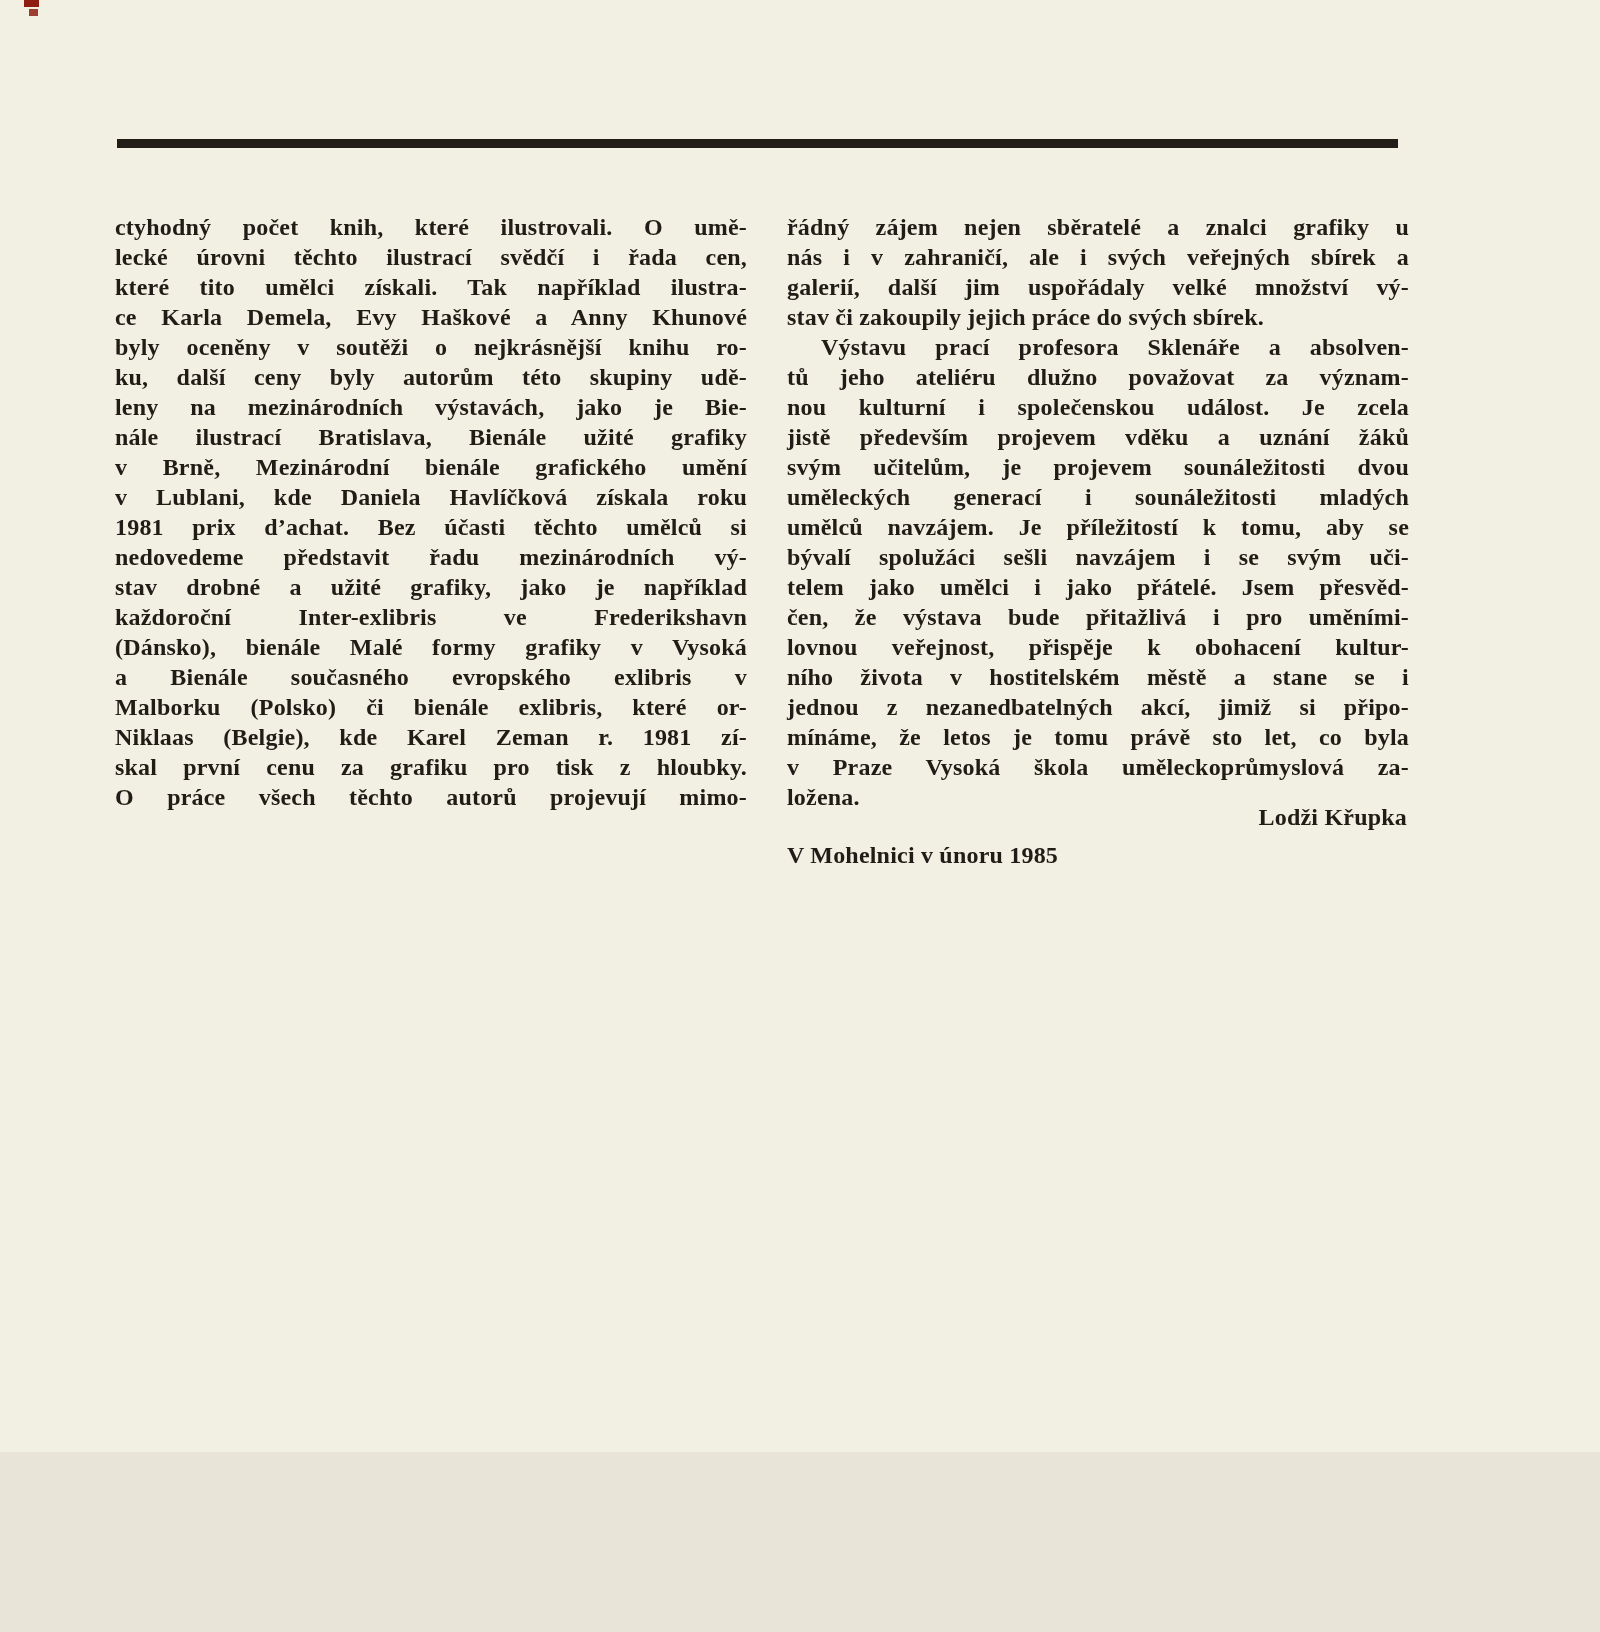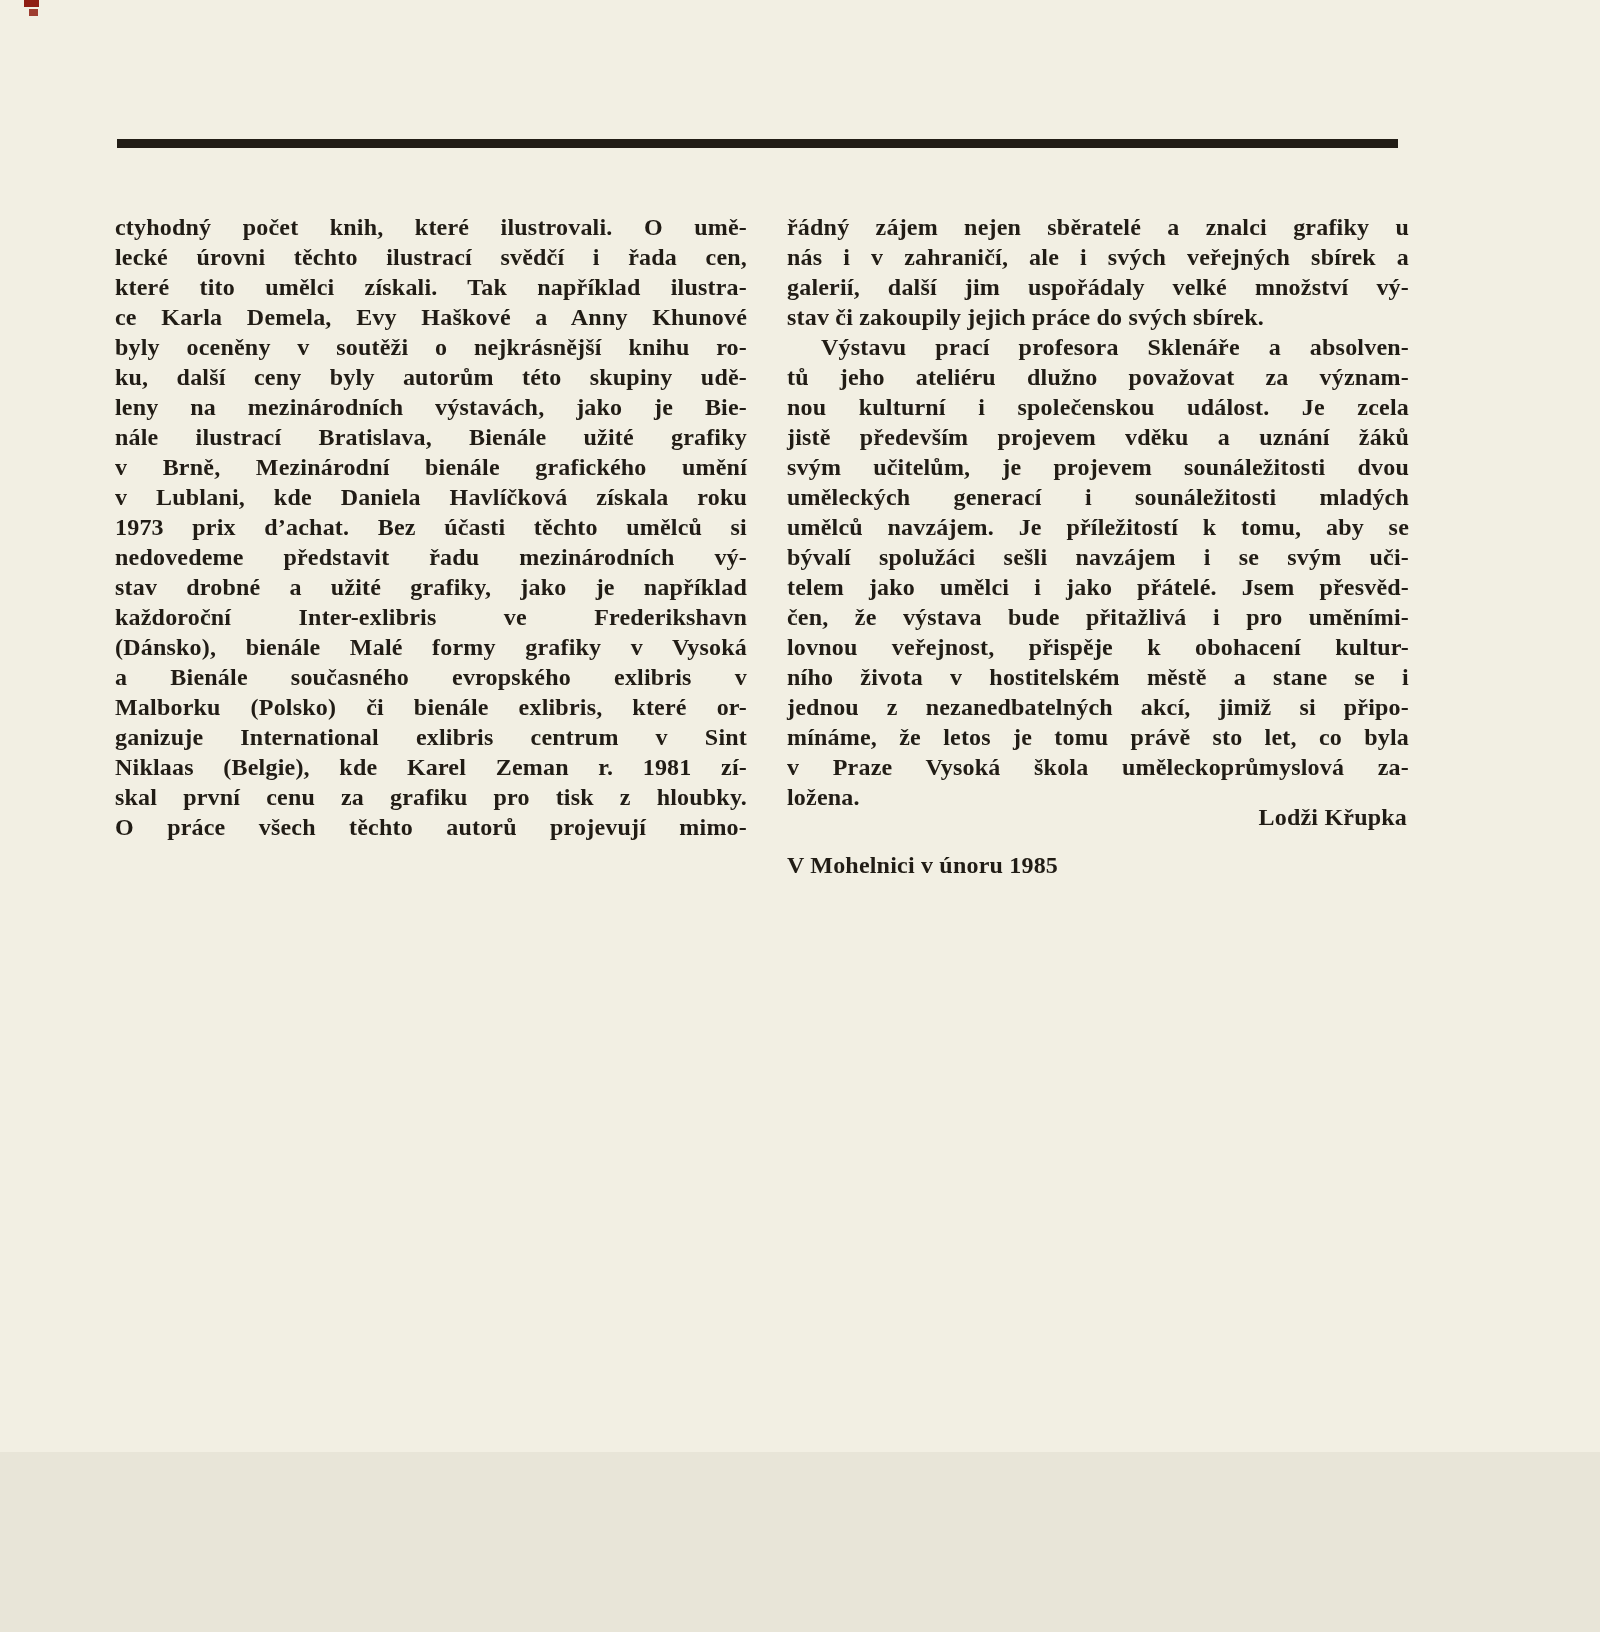--- a/index.html
+++ b/index.html
@@ -50,21 +50,21 @@
     text-align: justify;
     text-align-last: justify;
   }
   .line.indent { text-indent: 34px; }
   .signature {
     text-align: right;
     margin-top: -10px;
     padding-right: 2px;
   }
   .dateline {
-    margin-top: 18px;
+    margin-top: 8px;
   }
 </style>
 </head>
 <body>
 
 <div class="page">
   <div class="artifact a1"></div>
   <div class="artifact a2"></div>
   <div class="rule"></div>
   <div class="columns">
@@ -72,28 +72,27 @@
         <div class="line just">ctyhodný počet knih, které ilustrovali. O umě-</div>
         <div class="line just">lecké úrovni těchto ilustrací svědčí i řada cen,</div>
         <div class="line just">které tito umělci získali. Tak například ilustra-</div>
         <div class="line just">ce Karla Demela, Evy Haškové a Anny Khunové</div>
         <div class="line just">byly oceněny v soutěži o nejkrásnější knihu ro-</div>
         <div class="line just">ku, další ceny byly autorům této skupiny udě-</div>
         <div class="line just">leny na mezinárodních výstavách, jako je Bie-</div>
         <div class="line just">nále ilustrací Bratislava, Bienále užité grafiky</div>
         <div class="line just">v Brně, Mezinárodní bienále grafického umění</div>
         <div class="line just">v Lublani, kde Daniela Havlíčková získala roku</div>
-        <div class="line just">1973 prix d’achat. Bez účasti těchto umělců si</div>
+        <div class="line just">1981 prix d’achat. Bez účasti těchto umělců si</div>
         <div class="line just">nedovedeme představit řadu mezinárodních vý-</div>
         <div class="line just">stav drobné a užité grafiky, jako je například</div>
         <div class="line just">každoroční Inter-exlibris ve Frederikshavn</div>
         <div class="line just">(Dánsko), bienále Malé formy grafiky v Vysoká</div>
         <div class="line just">a Bienále současného evropského exlibris v</div>
         <div class="line just">Malborku (Polsko) či bienále exlibris, které or-</div>
-        <div class="line just">ganizuje International exlibris centrum v Sint</div>
         <div class="line just">Niklaas (Belgie), kde Karel Zeman r. 1981 zí-</div>
         <div class="line just">skal první cenu za grafiku pro tisk z hloubky.</div>
         <div class="line just">O práce všech těchto autorů projevují mimo-</div>
       </div>
     <div class="col col-right">
       <div>
           <div class="line just">řádný zájem nejen sběratelé a znalci grafiky u</div>
           <div class="line just">nás i v zahraničí, ale i svých veřejných sbírek a</div>
           <div class="line just">galerií, další jim uspořádaly velké množství vý-</div>
           <div class="line">stav či zakoupily jejich práce do svých sbírek.</div>

